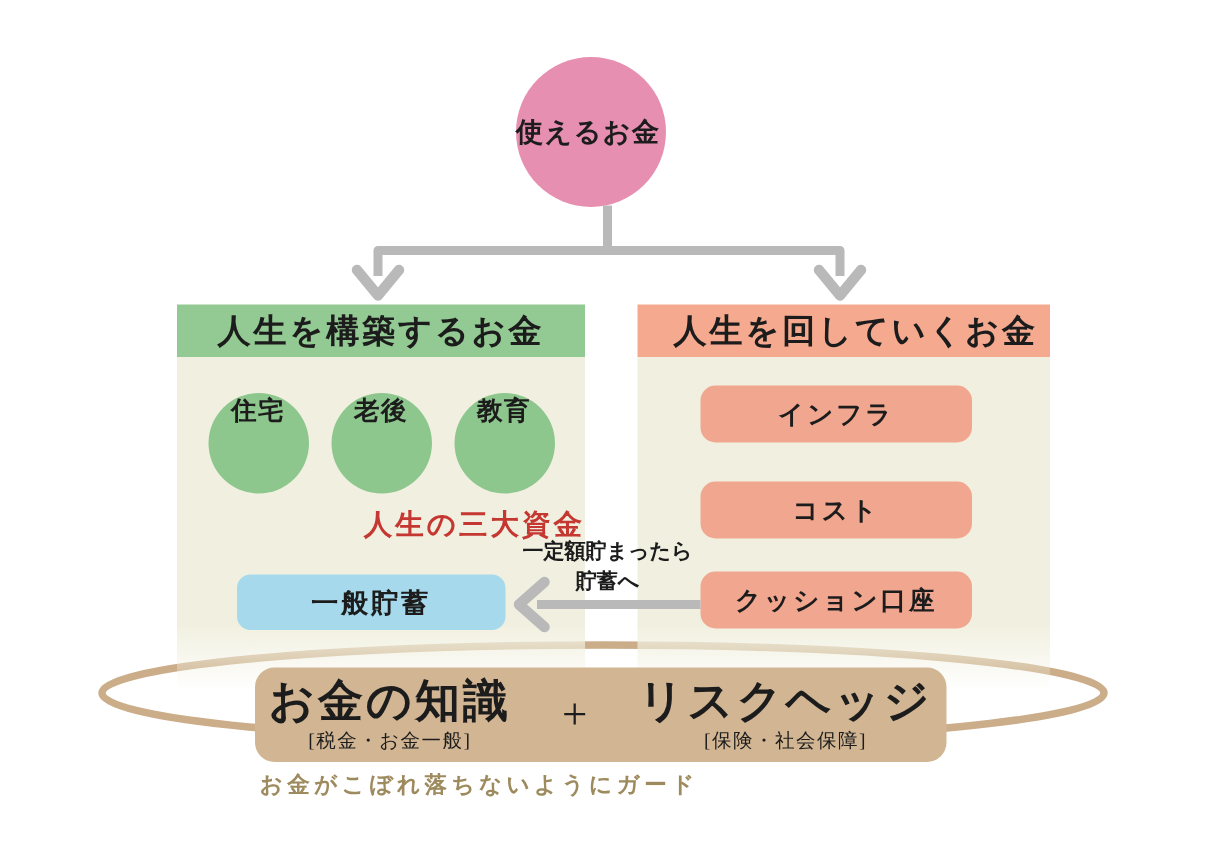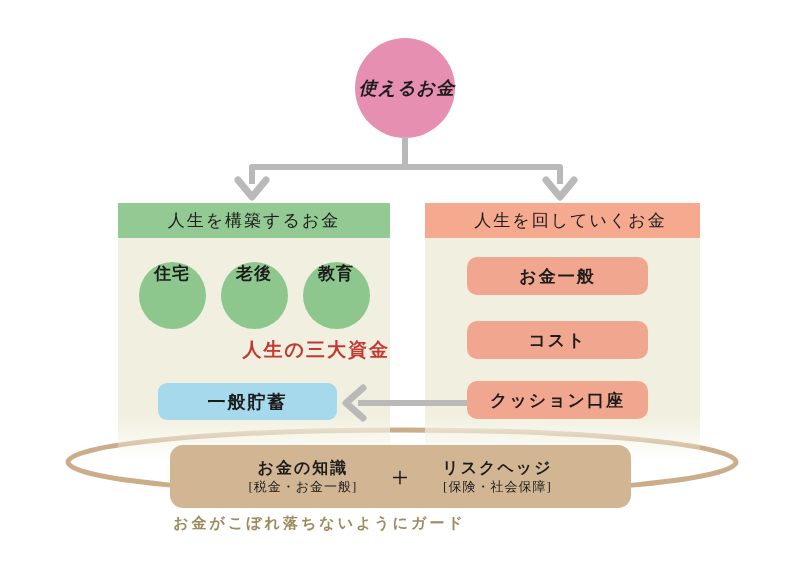--- a/index.html
+++ b/index.html
@@ -10,33 +10,33 @@
     overflow:hidden;
     font-family:"Liberation Serif","DejaVu Serif",serif;
     color:#1c1c1c;
   }
   svg.layer{position:absolute;left:0;top:0;pointer-events:none;}
   .ring-layer{z-index:0;}
   .connector-layer{z-index:6;}
 
   
   .top-circle{
-    position:absolute;left:355px;top:38px;width:100px;height:100px;
+    position:absolute;left:344px;top:38px;width:100px;height:100px;
     border-radius:50%;background:#e78fb0;
-    display:flex;align-items:center;justify-content:flex-end;
-    font-size:18px;font-weight:700;letter-spacing:1px;z-index:2;font-style:italic;
+    display:flex;align-items:center;justify-content:flex-start;
+    font-size:18px;font-weight:700;letter-spacing:1px;z-index:2;
   }
 
   
   .panel{position:absolute;top:203px;height:258px;z-index:1;}
   .panel-left{left:118px;width:272px;}
   .panel-right{left:425px;width:275px;}
   .panel-header{
     height:35px;display:flex;align-items:center;justify-content:center;
-    font-size:17px;font-weight:400;letter-spacing:2px;text-align:right;
+    font-size:22px;font-weight:700;letter-spacing:2px;text-align:right;
   }
   .panel-left .panel-header{background:#93ca93;}
   .panel-right .panel-header{background:#f5aa8f;padding-left:16px;}
   .panel-body{
     height:223px;
     background:linear-gradient(to bottom,#f1f0e0 0%,#f1f0e0 80%,rgba(241,240,224,0) 100%);
   }
 
   
   .circles-row{display:flex;justify-content:center;gap:15px;padding-top:24px;}
@@ -73,21 +73,21 @@
     text-align:center;font-size:14px;font-weight:700;line-height:1.4;
   }
 
   
   .guard-box{
     position:absolute;left:170px;top:445px;width:461px;height:63px;
     border-radius:13px;background:#d2b694;z-index:3;
     display:flex;align-items:center;justify-content:center;gap:34px;
   }
   .guard-item{text-align:center;line-height:1.05;}
-  .guard-title{font-size:16px;font-weight:700;letter-spacing:2px;}
+  .guard-title{font-size:30px;font-weight:700;letter-spacing:2px;}
   .guard-sub{font-size:13px;margin-top:3px;letter-spacing:1px;}
   .guard-plus{font-size:30px;font-weight:400;line-height:1;}
 
   .bottom-caption{
     position:absolute;left:0;top:514px;width:639px;z-index:3;
     text-align:center;color:#9d8b5e;font-size:15px;
     font-weight:600;letter-spacing:3px;
   }
 </style>
 </head>
@@ -125,30 +125,34 @@
       <span>一般貯蓄</span>
     </div>
   </div>
 
   <div class="panel panel-right">
     <div class="panel-header">
       <span>人生を回していくお金</span>
     </div>
     <div class="panel-body"></div>
     <div class="expense-box expense-1">
-      <span>お金一般</span>
+      <span>インフラ</span>
     </div>
     <div class="expense-box expense-2">
       <span>コスト</span>
     </div>
     <div class="expense-box expense-3">
       <span>クッション口座</span>
     </div>
   </div>
 
+  <div class="transfer-note">
+    <div>一定額貯まったら</div>
+    <div>貯蓄へ</div>
+  </div>
 
   <div class="guard-box">
     <div class="guard-item">
       <div class="guard-title">お金の知識</div>
       <div class="guard-sub">[税金・お金一般]</div>
     </div>
     <div class="guard-plus">+</div>
     <div class="guard-item">
       <div class="guard-title">リスクヘッジ</div>
       <div class="guard-sub">[保険・社会保障]</div>

